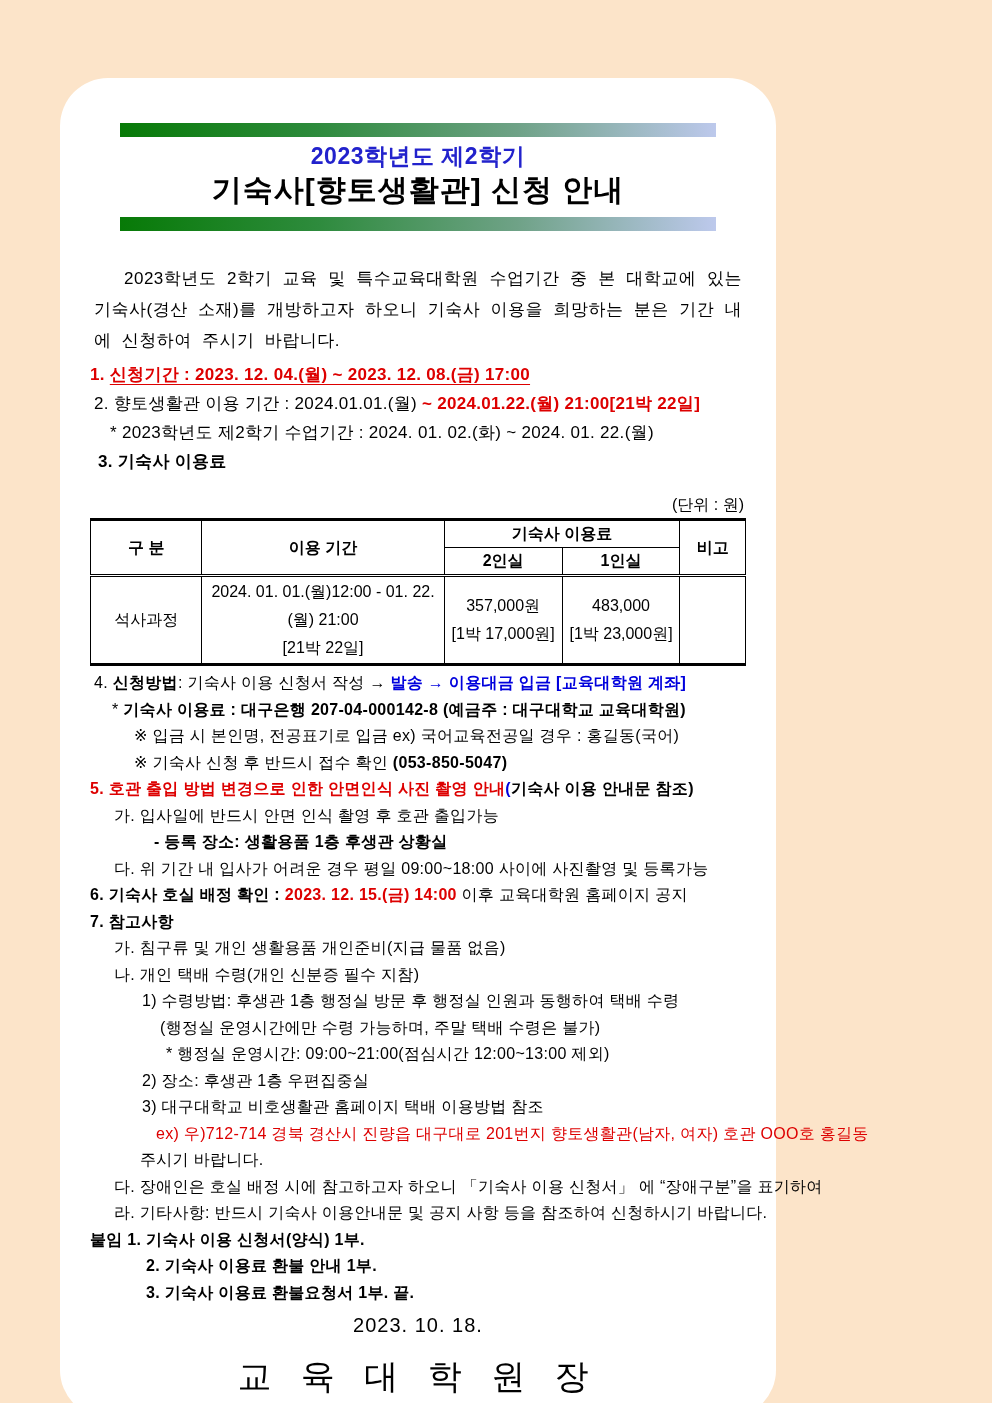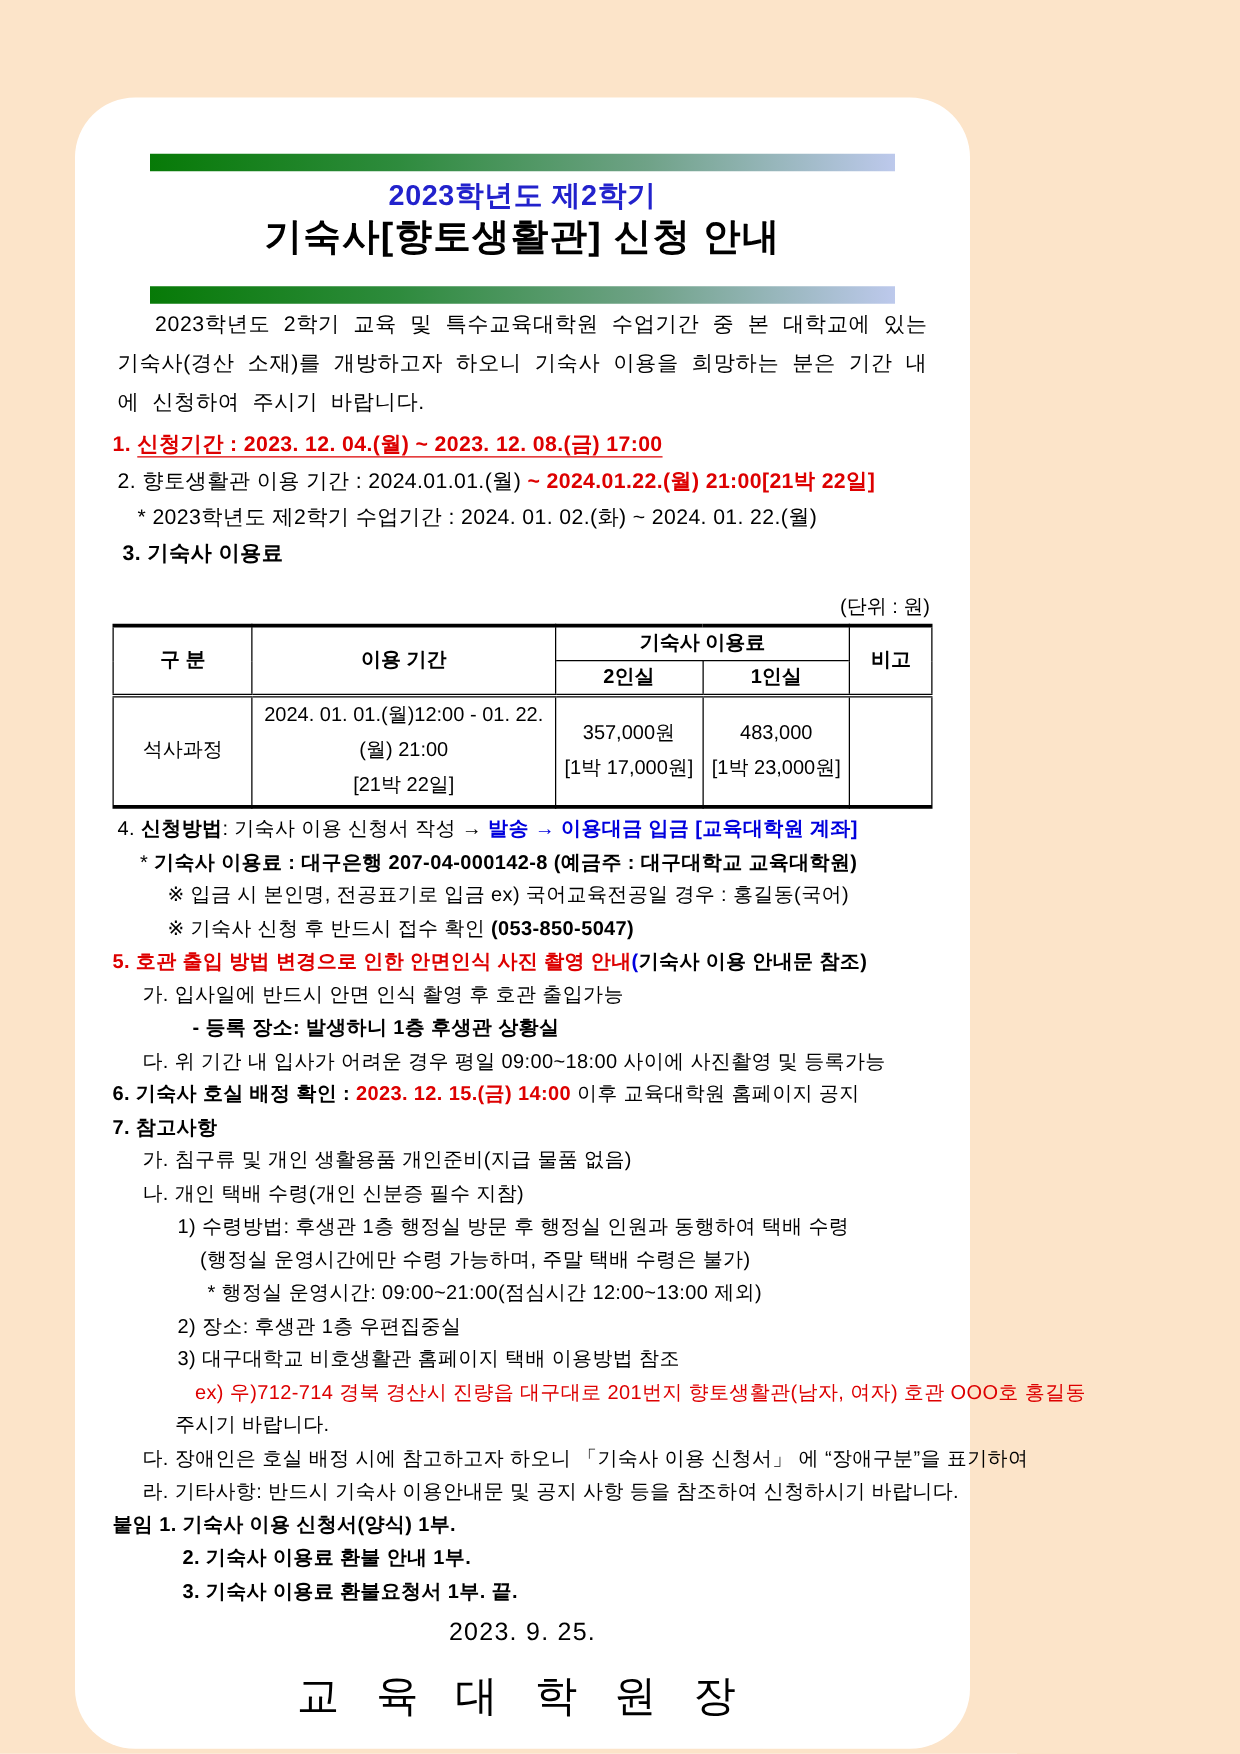--- a/index.html
+++ b/index.html
@@ -38,25 +38,25 @@
     line-height:30px;
     margin-top:4px;
     letter-spacing:0.5px;
   }
   .hdr-title{
     text-align:center;
     font-weight:bold;
     font-size:30px;
     line-height:38px;
     letter-spacing:1px;
-    margin-bottom:20px;
+    margin-bottom:8px;
   }
   
   .intro{
-    margin-top:1px;
+    margin-top:32px;
     font-size:17px;
     line-height:31px;
     text-align:justify;
     text-indent:30px;
     word-spacing:5px;
     letter-spacing:0.5px;
     padding:0 4px;
   }
   
   .lines{margin-top:4px;}
@@ -172,36 +172,36 @@
     </tbody>
   </table>
 
   <div class="lines post">
       <div class="line" style="padding-left: 4px;"><span>4. </span><span class="bold">신청방법</span><span>: 기숙사 이용 신청서 작성  → </span><span class="blue bold">발송 → 이용대금 입금 [교육대학원 계좌]</span></div>
       <div class="line" style="padding-left: 22px;"><span>* </span><span class="bold">기숙사 이용료 : 대구은행 207-04-000142-8  (예금주 : 대구대학교 교육대학원)</span></div>
       <div class="line" style="padding-left: 44px;"><span>※ 입금 시 본인명, 전공표기로 입금  ex) 국어교육전공일 경우 : 홍길동(국어)</span></div>
       <div class="line" style="padding-left: 44px;"><span>※ 기숙사 신청 후 반드시 접수 확인  </span><span class="bold">(053-850-5047)</span></div>
       <div class="line" style="padding-left: 0px;"><span class="red bold">5. 호관 출입 방법 변경으로 인한 안면인식 사진 촬영 안내</span><span class="blue bold">(</span><span class="bold">기숙사 이용 안내문 참조)</span></div>
       <div class="line" style="padding-left: 24px;"><span>가. 입사일에 반드시 안면 인식 촬영 후 호관 출입가능</span></div>
-      <div class="line" style="padding-left: 64px;"><span class="bold">- 등록 장소: 발생하니 1층 후생관 상황실</span></div>
+      <div class="line" style="padding-left: 64px;"><span class="bold">- 등록 장소: 생활용품 1층 후생관 상황실</span></div>
       <div class="line" style="padding-left: 24px;"><span>다. 위 기간 내 입사가 어려운 경우 평일 09:00~18:00 사이에 사진촬영 및 등록가능</span></div>
       <div class="line" style="padding-left: 0px;"><span class="bold">6. 기숙사 호실 배정 확인 : </span><span class="red bold">2023. 12. 15.(금) 14:00</span><span> 이후 교육대학원 홈페이지 공지</span></div>
       <div class="line" style="padding-left: 0px;"><span class="bold">7. 참고사항</span></div>
       <div class="line" style="padding-left: 24px;"><span>가. 침구류 및 개인 생활용품 개인준비(지급 물품 없음)</span></div>
       <div class="line" style="padding-left: 24px;"><span>나. 개인 택배 수령(개인 신분증 필수 지참)</span></div>
       <div class="line" style="padding-left: 52px;"><span>1) 수령방법: 후생관 1층 행정실 방문 후 행정실 인원과 동행하여 택배 수령</span></div>
       <div class="line" style="padding-left: 70px;"><span>(행정실 운영시간에만 수령 가능하며, 주말 택배 수령은 불가)</span></div>
       <div class="line" style="padding-left: 76px;"><span>* 행정실 운영시간: 09:00~21:00(점심시간 12:00~13:00 제외)</span></div>
       <div class="line" style="padding-left: 52px;"><span>2) 장소: 후생관 1층 우편집중실</span></div>
       <div class="line" style="padding-left: 52px;"><span>3) 대구대학교 비호생활관 홈페이지 택배 이용방법 참조</span></div>
       <div class="line" style="padding-left: 66px;"><span class="red">ex) 우)712-714 경북 경산시 진량읍 대구대로 201번지 향토생활관(남자, 여자) 호관 OOO호 홍길동</span></div>
       <div class="line" style="padding-left: 50px;"><span>주시기 바랍니다.</span></div>
       <div class="line" style="padding-left: 24px;"><span>다. 장애인은 호실 배정 시에 참고하고자 하오니 「기숙사 이용 신청서」 에 “장애구분”을 표기하여</span></div>
       <div class="line" style="padding-left: 24px;"><span>라. 기타사항: 반드시 기숙사 이용안내문 및 공지 사항 등을 참조하여 신청하시기 바랍니다.</span></div>
       <div class="line" style="padding-left: 0px;"><span class="bold">붙임  1. 기숙사 이용 신청서(양식)  1부.</span></div>
       <div class="line" style="padding-left: 56px;"><span class="bold">2. 기숙사 이용료 환불 안내 1부.</span></div>
       <div class="line" style="padding-left: 56px;"><span class="bold">3. 기숙사 이용료 환불요청서 1부.    끝.</span></div>
     </div>
 
-  <div class="doc-date">2023. 9. 25.</div>
+  <div class="doc-date">2023. 10. 18.</div>
   <div class="signature">교 육 대 학 원 장</div>
 
 </div>
 
 </body></html>

